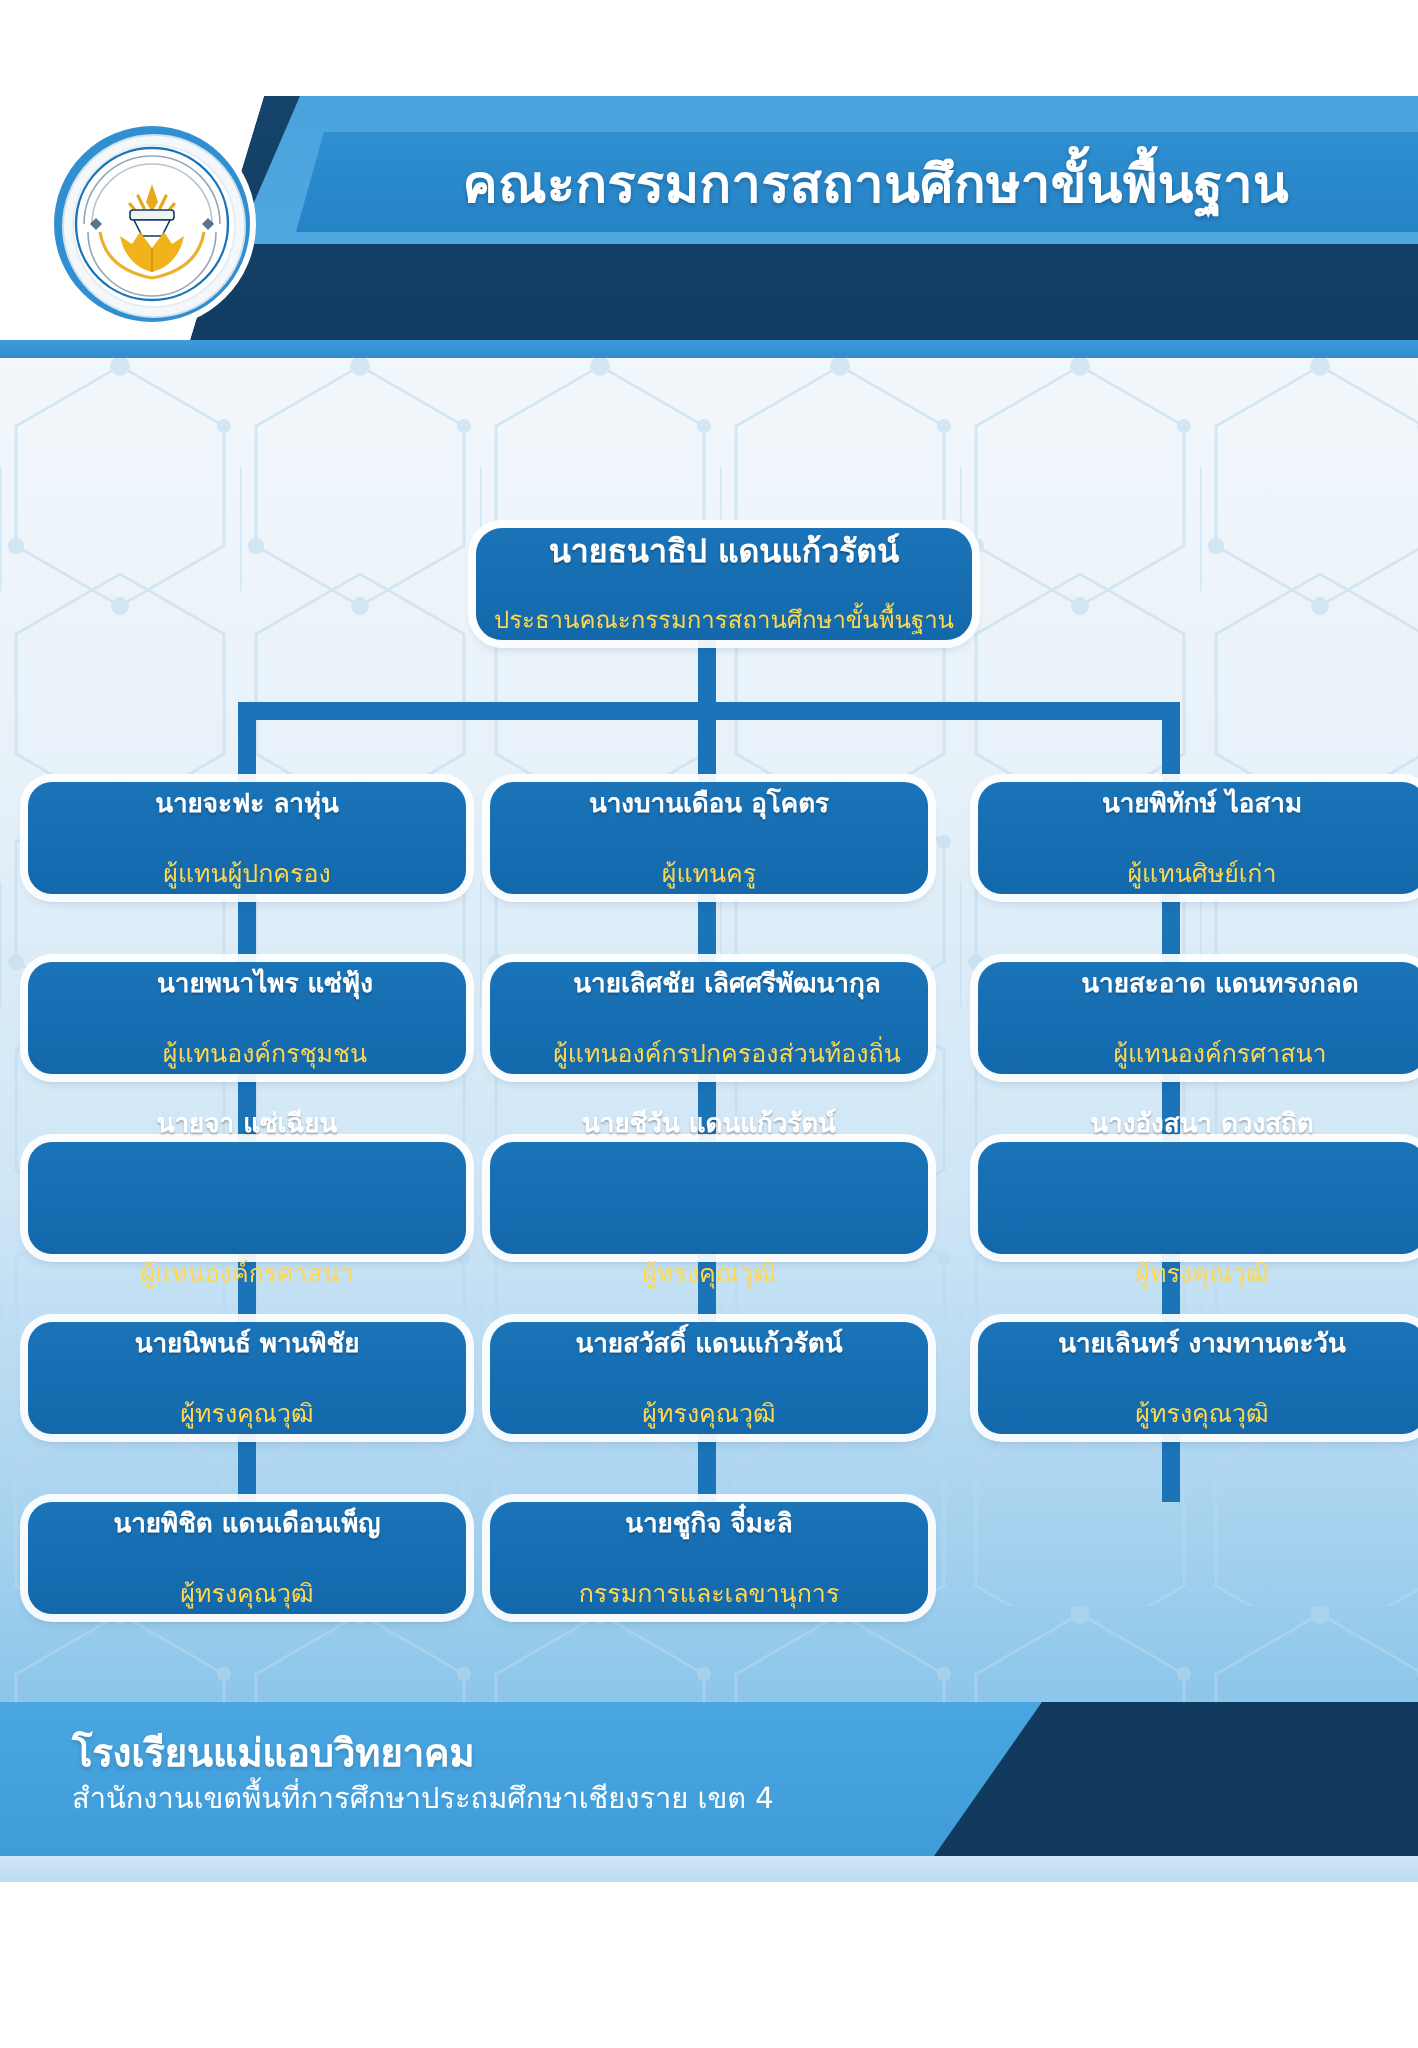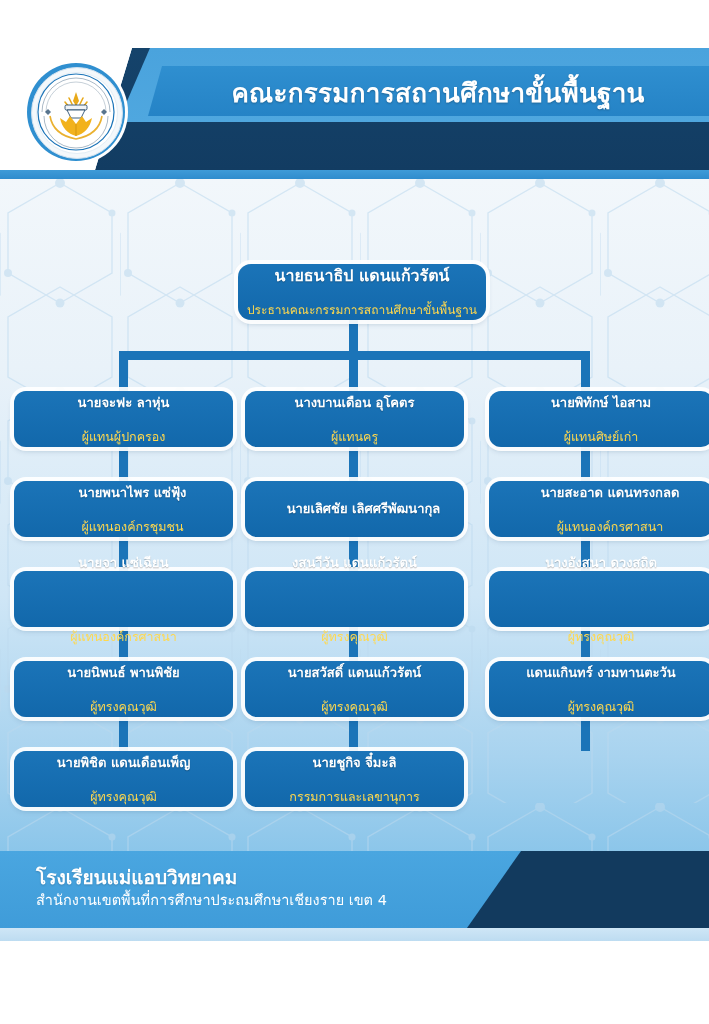--- a/index.html
+++ b/index.html
@@ -238,49 +238,50 @@
       <div class="nm">นายพิทักษ์ ไอสาม</div>
       <div class="rl">ผู้แทนศิษย์เก่า</div>
     </div>
 
     <div class="node c0 r1">
       <div class="nm">นายพนาไพร แซ่ฟุ้ง</div>
       <div class="rl">ผู้แทนองค์กรชุมชน</div>
     </div>
     <div class="node c1 r1">
       <div class="nm">นายเลิศชัย เลิศศรีพัฒนากุล</div>
+      <div class="rl">ผู้แทนองค์กรปกครองส่วนท้องถิ่น</div>
     </div>
     <div class="node c2 r1">
       <div class="nm">นายสะอาด แดนทรงกลด</div>
       <div class="rl">ผู้แทนองค์กรศาสนา</div>
     </div>
 
     <div class="node c0 r2">
       <div class="nm">นายจา แซ่เฉียน</div>
       <div class="rl">ผู้แทนองค์กรศาสนา</div>
     </div>
     <div class="node c1 r2">
-      <div class="nm">งสนาีวัน แดนแก้วรัตน์</div>
+      <div class="nm">นายชีวัน แดนแก้วรัตน์</div>
       <div class="rl">ผู้ทรงคุณวุฒิ</div>
     </div>
     <div class="node c2 r2">
       <div class="nm">นางอังสนา ดวงสถิต</div>
       <div class="rl">ผู้ทรงคุณวุฒิ</div>
     </div>
 
     <div class="node c0 r3">
       <div class="nm">นายนิพนธ์ พานพิชัย</div>
       <div class="rl">ผู้ทรงคุณวุฒิ</div>
     </div>
     <div class="node c1 r3">
       <div class="nm">นายสวัสดิ์  แดนแก้วรัตน์</div>
       <div class="rl">ผู้ทรงคุณวุฒิ</div>
     </div>
     <div class="node c2 r3">
-      <div class="nm">แดนแกินทร์ งามทานตะวัน</div>
+      <div class="nm">นายเลินทร์ งามทานตะวัน</div>
       <div class="rl">ผู้ทรงคุณวุฒิ</div>
     </div>
 
     <div class="node c0 r4">
       <div class="nm">นายพิชิต แดนเดือนเพ็ญ</div>
       <div class="rl">ผู้ทรงคุณวุฒิ</div>
     </div>
     <div class="node c1 r4">
       <div class="nm">นายชูกิจ  จี๋มะลิ</div>
       <div class="rl">กรรมการและเลขานุการ</div>

